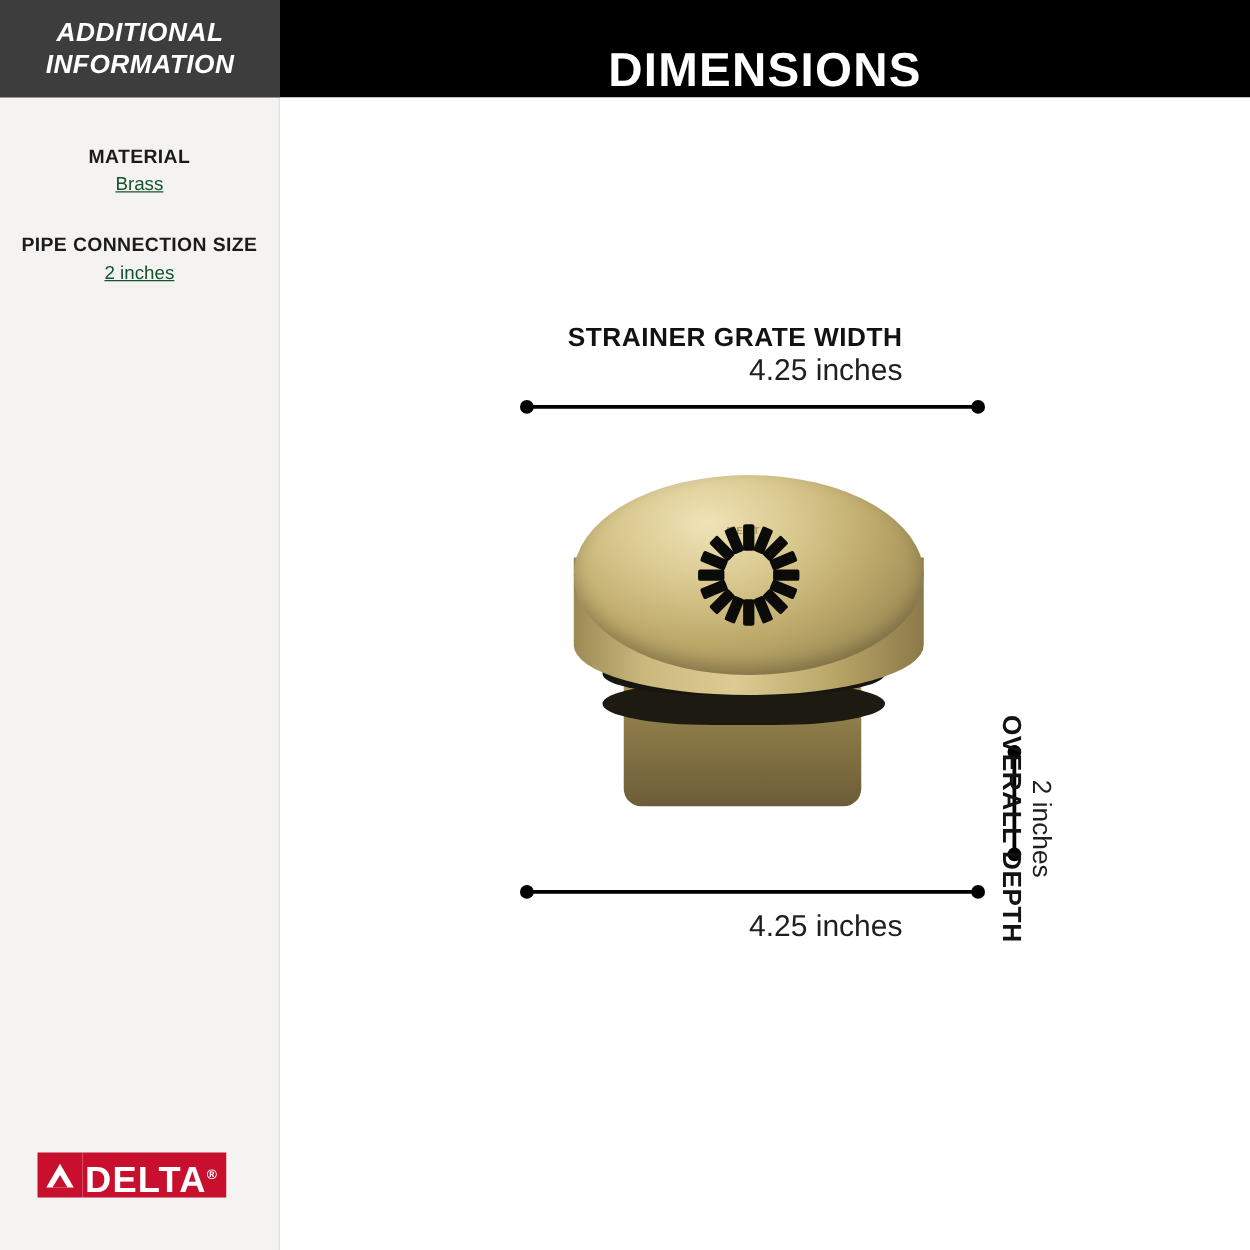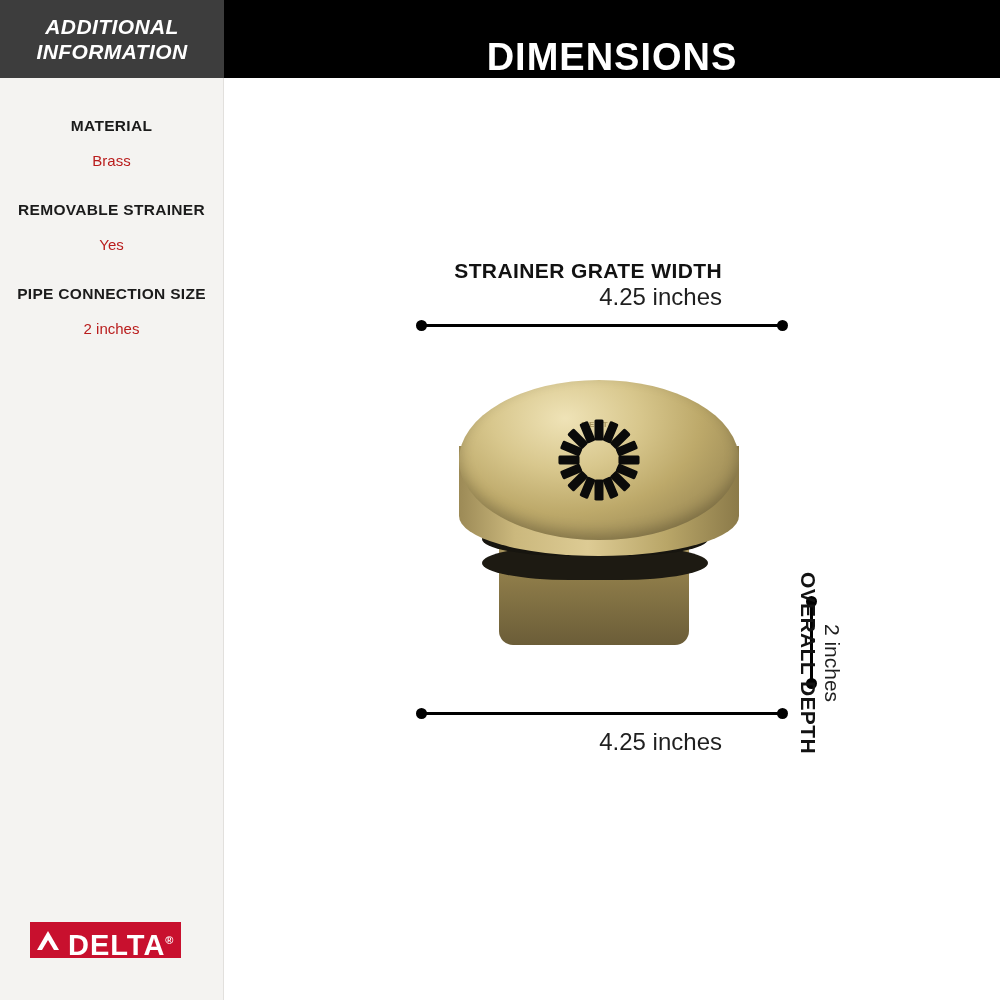--- a/index.html
+++ b/index.html
@@ -54,23 +54,24 @@
   .spec-label {
     font-size: 15.5px;
     font-weight: bold;
     color: #1b1b1b;
     letter-spacing: 0.3px;
     text-transform: uppercase;
     line-height: 19px;
   }
   .spec-value {
     font-size: 15px;
-    color: #b91c1c;
-    margin-top: 16px;
+    color: #14532d;
+    margin-top: 3px;
     line-height: 19px;
+    text-decoration: underline;
   }
 
   
   .logo {
     position: absolute;
     left: 30px;
     bottom: 42px;
     display: flex;
     align-items: center;
     height: 36px;
@@ -281,24 +282,20 @@
   <div class="sidebar">
     <div class="sidebar-header">
       <div class="line">Additional</div>
       <div class="line">Information</div>
     </div>
 
     <div class="spec-list">
       <div class="spec">
         <div class="spec-label">Material</div>
         <div class="spec-value">Brass</div>
-      </div>
-      <div class="spec">
-        <div class="spec-label">Removable Strainer</div>
-        <div class="spec-value">Yes</div>
       </div>
       <div class="spec">
         <div class="spec-label">Pipe Connection Size</div>
         <div class="spec-value">2 inches</div>
       </div>
     </div>
 
     <div class="logo">
       <div class="logo-mark">
         <div class="logo-tri"></div>

